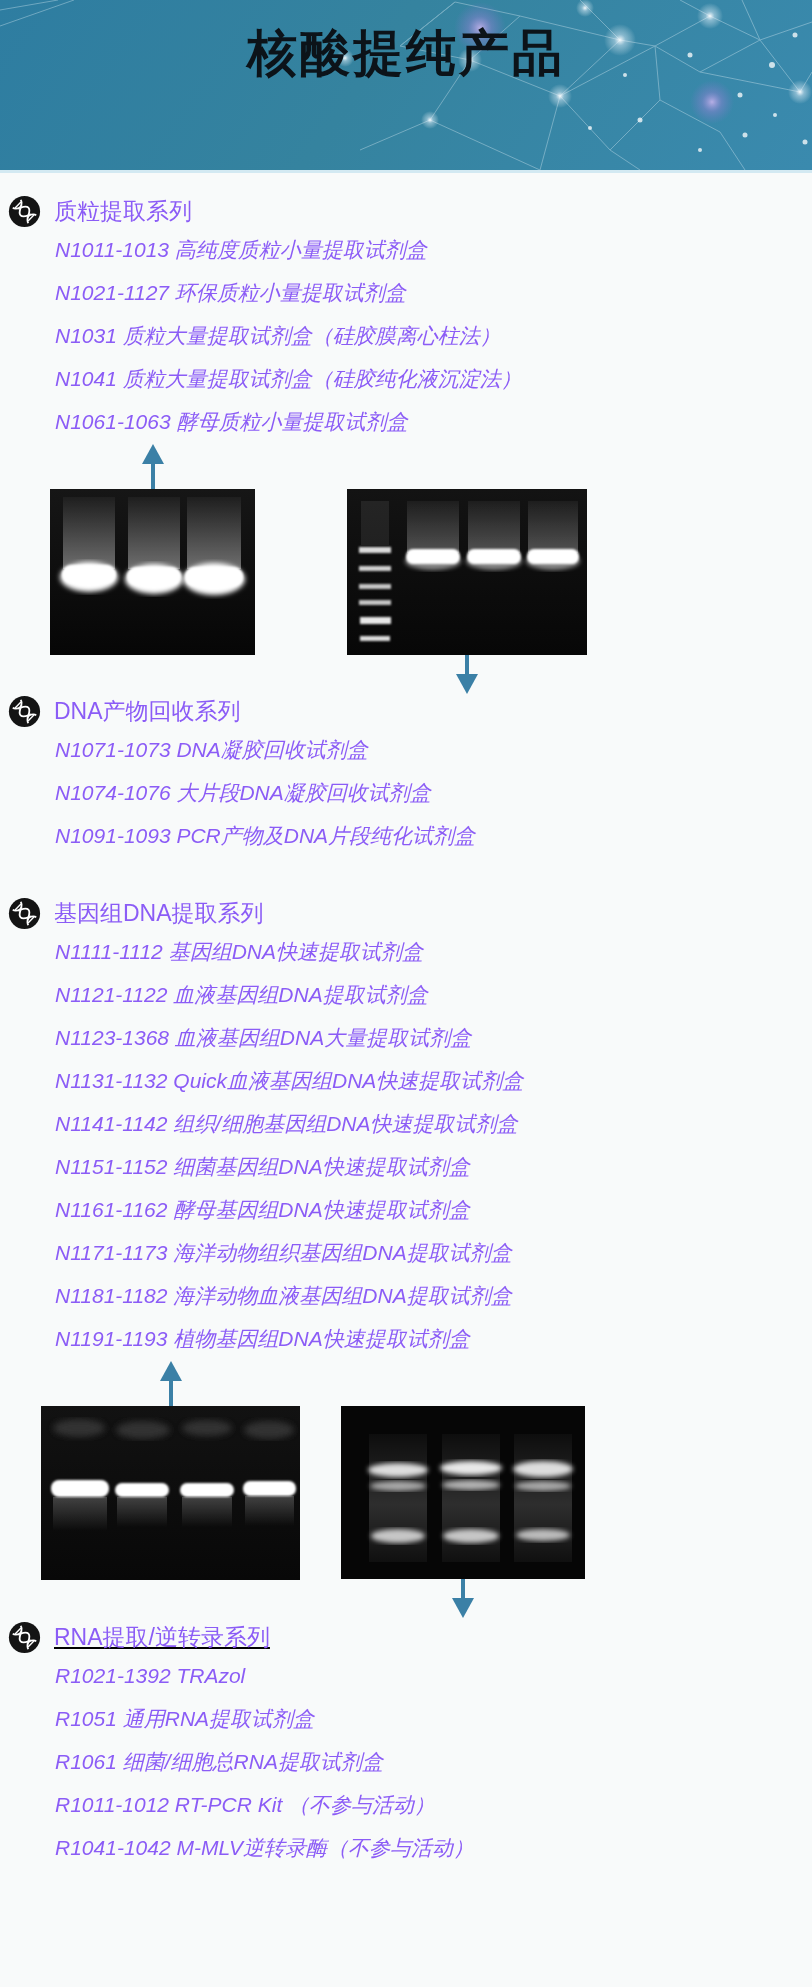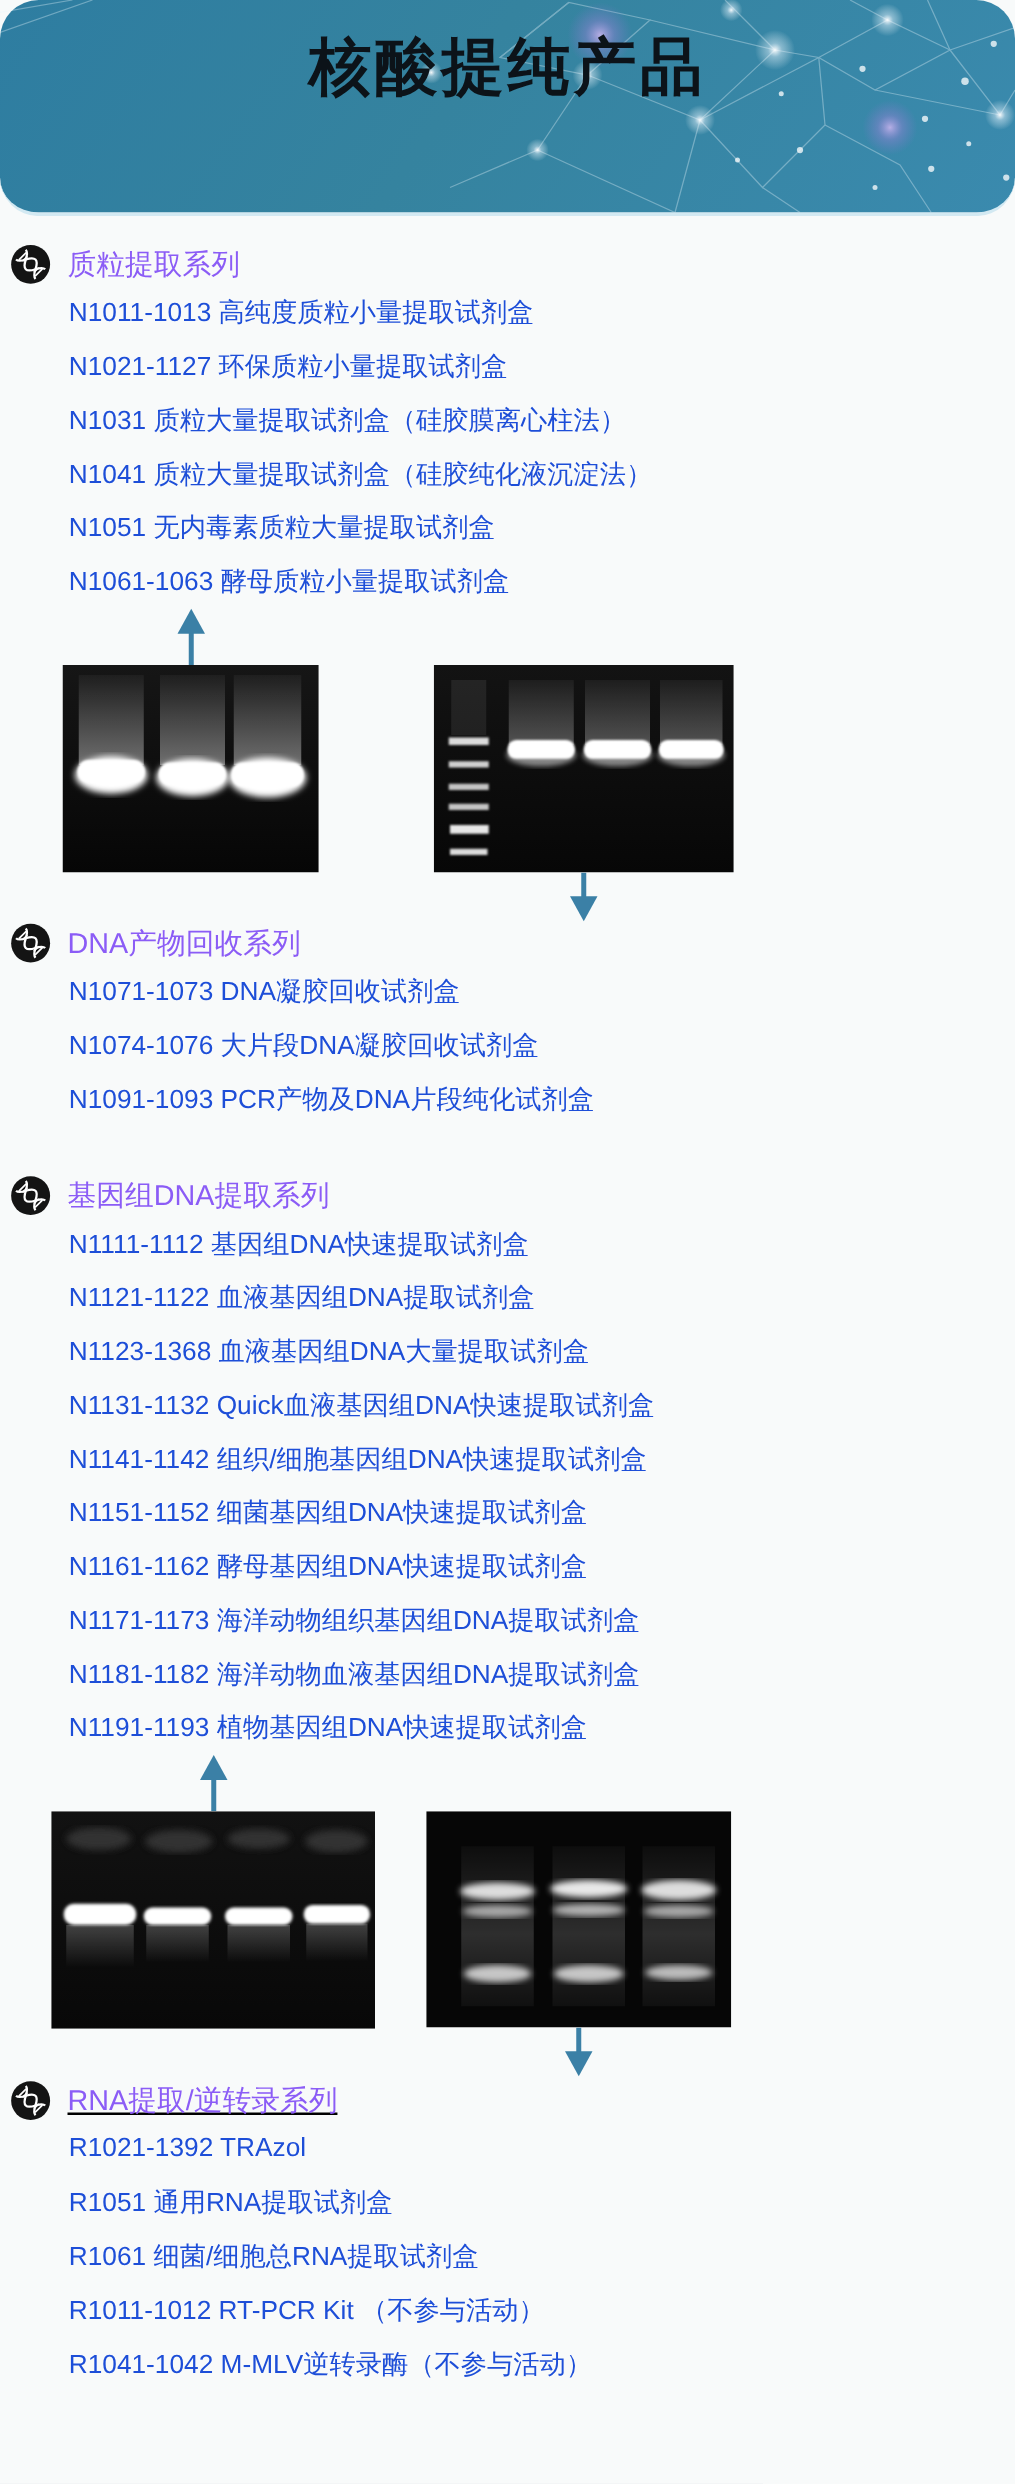--- a/index.html
+++ b/index.html
@@ -13,21 +13,20 @@
     min-height:1987px;
     background:#f8fafa;
     overflow:hidden;
   }
   
   .header{
     position:relative;
     height:170px;
     background:linear-gradient(125deg,#2e7da1 0%,#35839f 45%,#3a8aae 100%);
     border-bottom:3px solid #d3e9f2;
-    border-radius:31px;
   }
   .header .mesh{position:absolute;inset:0;}
   .header h1{
     position:relative;
     margin:0;
     padding-top:20px;
     text-align:center;
     font-size:50px;
     font-weight:600;
     letter-spacing:3px;
@@ -49,21 +48,22 @@
   ul.items{
     list-style:none;
     margin:0;
     padding:0 0 0 55px;
   }
   ul.items li{
     height:43px;
     display:flex;
     align-items:center;
     font-size:21px;
-    color:#1d4ed8;
+    color:#8b5cf6;
+    font-style:italic;
   }
   .mt-sec1{margin-top:22px;}
   .mt-list1{margin-top:12px;}
   .mt-sec2{}
   .mt-list2{margin-top:12px;}
   .mt-sec3{margin-top:40px;}
   .mt-sec4{margin-top:2px;text-decoration:underline;}
   
   .gel-row{display:flex;align-items:flex-start;}
   .gel-row1{margin-left:50px;gap:92px;}
@@ -145,21 +145,20 @@
         </g>
       </g>
     </svg>
     <span class="section-title">质粒提取系列</span>
   </div>
   <ul class="items mt-list1">
     <li>N1011-1013 高纯度质粒小量提取试剂盒</li>
     <li>N1021-1127 环保质粒小量提取试剂盒</li>
     <li>N1031 质粒大量提取试剂盒（硅胶膜离心柱法）</li>
     <li>N1041 质粒大量提取试剂盒（硅胶纯化液沉淀法）</li>
-    <li>N1051 无内毒素质粒大量提取试剂盒</li>
     <li>N1061-1063 酵母质粒小量提取试剂盒</li>
   </ul>
 
   <div class="gel-row gel-row1">
     <div class="gel-col">
       <svg width="30" height="46" viewBox="0 0 30 46">
         <path d="M15,46 L15,16" stroke="#3b80a6" stroke-width="4"></path>
         <path d="M15,1 L4,21 L26,21 Z" fill="#3b80a6"></path>
       </svg>
       <svg class="gel" width="205" height="166" viewBox="0 0 205 166">

